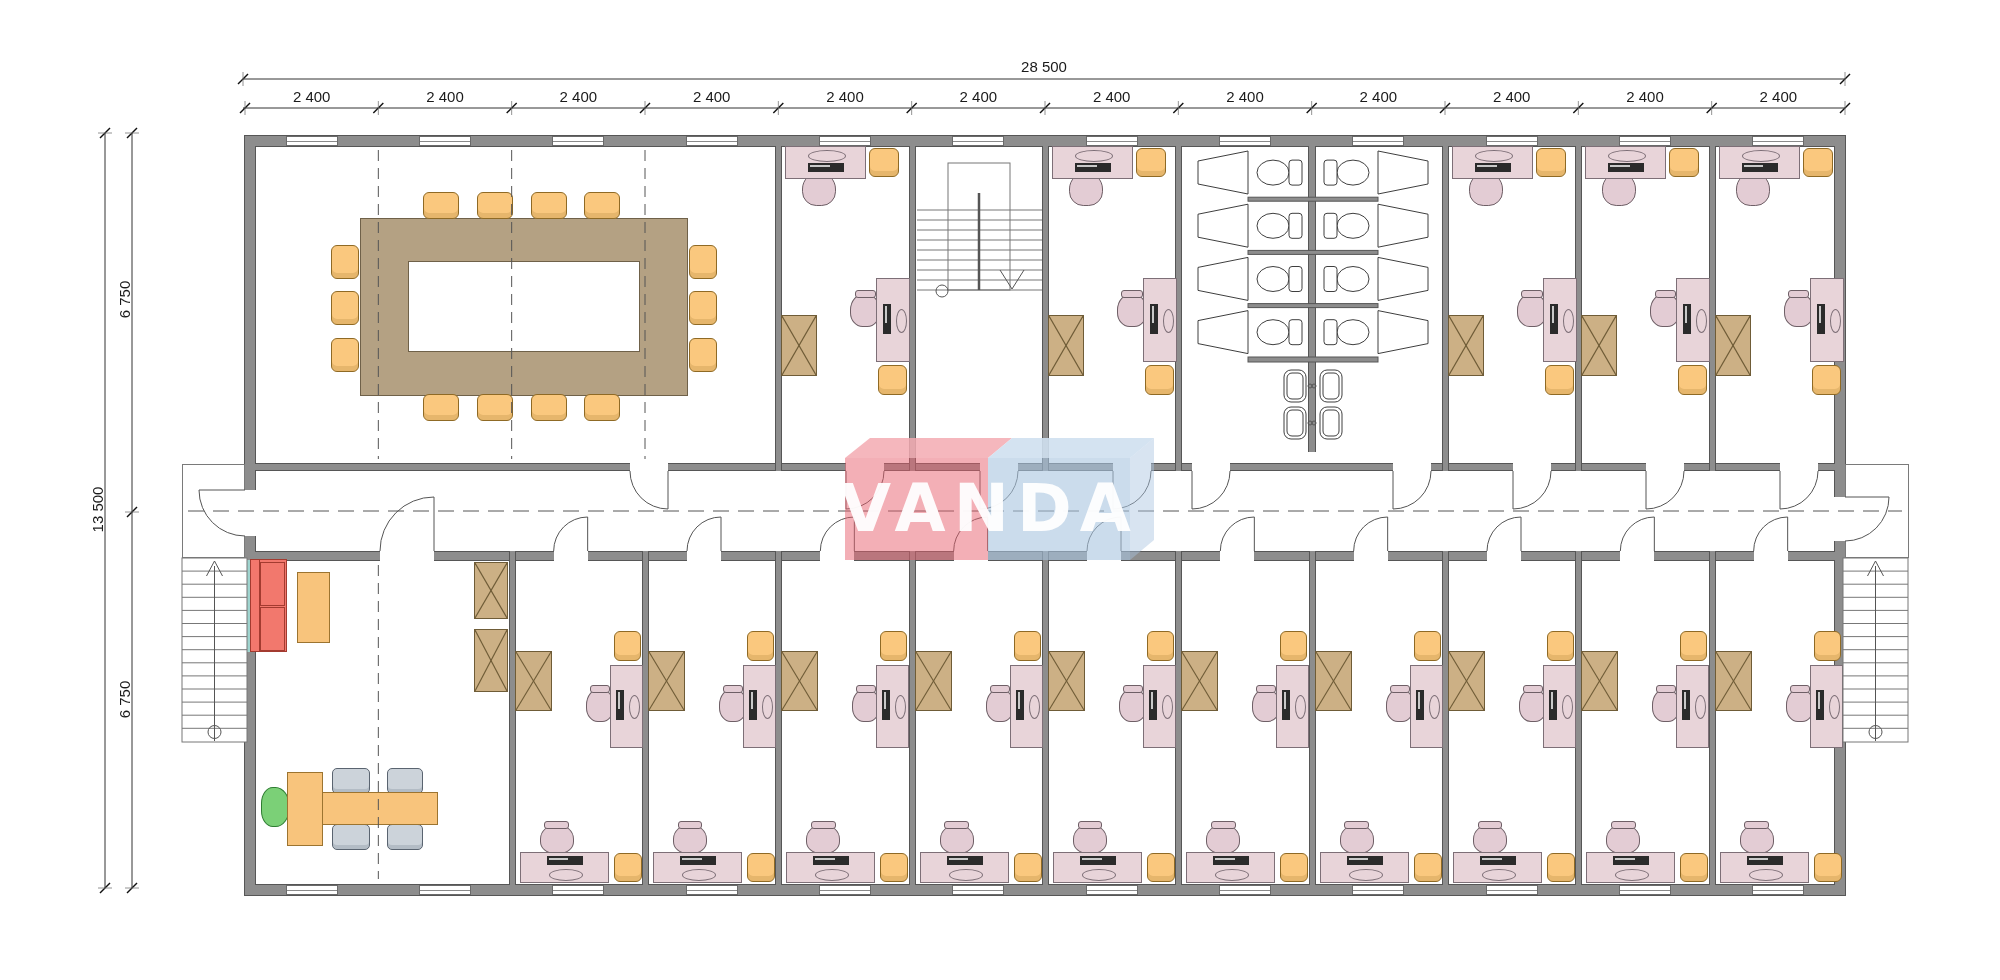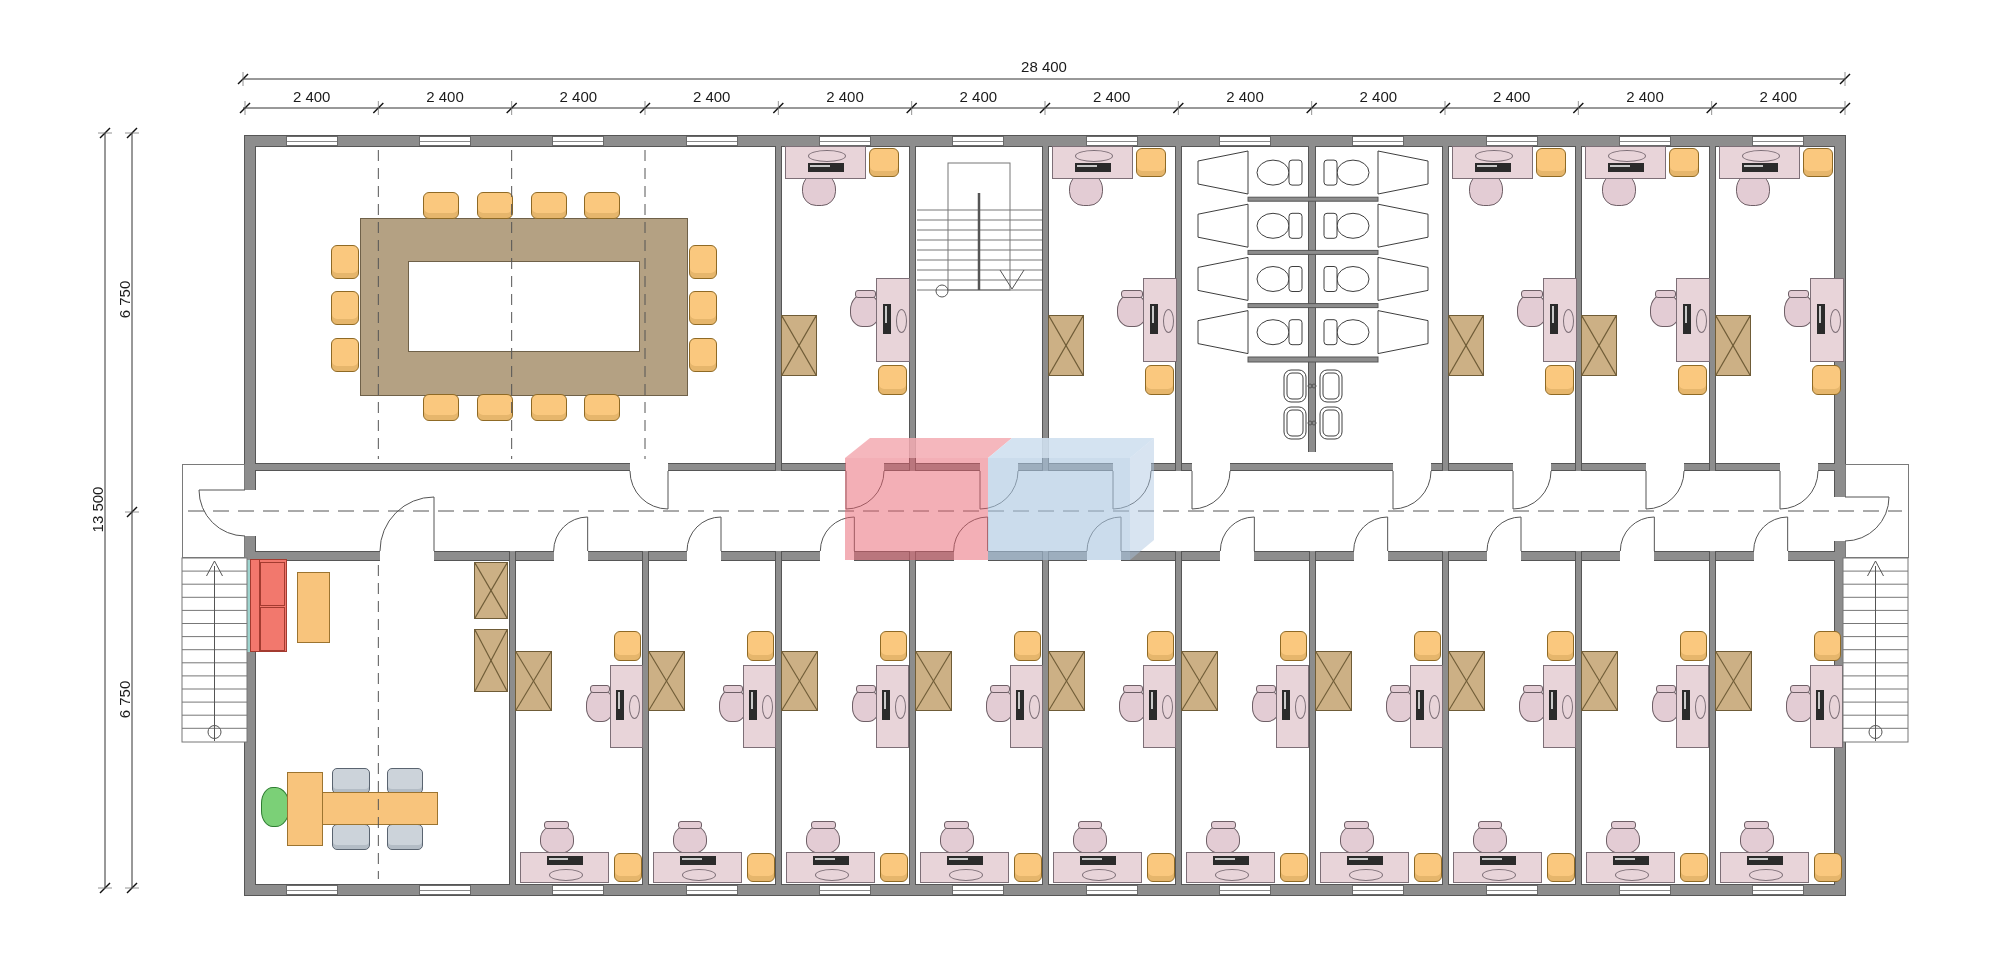--- a/index.html
+++ b/index.html
@@ -42,21 +42,21 @@
   .dim.rot{transform:rotate(-90deg);}
   
   #logo-text{position:absolute;z-index:41;color:var(--logo-text);opacity:.95;font-weight:bold;font-size:66px;letter-spacing:8px;text-align:center;font-family:"DejaVu Sans","Liberation Sans",sans-serif;}
   #logo-svg{position:absolute;left:0;top:0;z-index:40;pointer-events:none;}
 </style>
 </head>
 <body>
 
 <div id="plan">
 
-  <div class="dim" style="left:994px;top:58px;width:100px;">28 400</div>
+  <div class="dim" style="left:994px;top:58px;width:100px;">28 500</div>
   <div class="dim rot" style="left:57px;top:501px;width:80px;">13 500</div>
   <div class="dim rot" style="left:84px;top:291px;width:80px;">6 750</div>
   <div class="dim rot" style="left:84px;top:691px;width:80px;">6 750</div>
 
   <div class="abs building" style="left:245px;top:136px;width:1600px;height:759px;"></div>
 
   <div class="abs hwall" style="left:255px;top:463px;width:1580px;height:8px;"></div>
   <div class="abs hwall" style="left:255px;top:551px;width:1580px;height:10px;"></div>
 
   <div class="abs partition" style="left:1308px;top:146px;width:8px;height:306px;"></div>
@@ -277,20 +277,21 @@
       <circle cx="1314" cy="423" r="2" stroke="#555" fill="none"></circle>
     </svg>
 
   <svg id="logo-svg" width="2000" height="980">
     <polygon points="870,438 1012,438 988,458 845,458" style="fill:var(--logo-red-top);fill-opacity:.85;"></polygon>
     <rect x="845" y="458" width="143" height="102" style="fill:var(--logo-red);fill-opacity:.5;"></rect>
     <polygon points="1012,438 1154,438 1130,458 988,458" style="fill:var(--logo-blue-top);fill-opacity:.9;"></polygon>
     <rect x="988" y="458" width="142" height="102" style="fill:var(--logo-blue);fill-opacity:.6;"></rect>
     <polygon points="1130,458 1154,438 1154,540 1130,560" style="fill:var(--logo-blue);fill-opacity:.45;"></polygon>
   </svg>
+  <div id="logo-text" style="left:840px;top:470px;width:292px;">VANDA</div>
 <div class="abs dim" style="left: 281.667px; top: 88px; width: 60px; height: 16px;">2 400</div>
     <div class="abs dim" style="left: 415px; top: 88px; width: 60px; height: 16px;">2 400</div>
     <div class="abs dim" style="left: 548.333px; top: 88px; width: 60px; height: 16px;">2 400</div>
     <div class="abs dim" style="left: 681.667px; top: 88px; width: 60px; height: 16px;">2 400</div>
     <div class="abs dim" style="left: 815px; top: 88px; width: 60px; height: 16px;">2 400</div>
     <div class="abs dim" style="left: 948.333px; top: 88px; width: 60px; height: 16px;">2 400</div>
     <div class="abs dim" style="left: 1081.67px; top: 88px; width: 60px; height: 16px;">2 400</div>
     <div class="abs dim" style="left: 1215px; top: 88px; width: 60px; height: 16px;">2 400</div>
     <div class="abs dim" style="left: 1348.33px; top: 88px; width: 60px; height: 16px;">2 400</div>
     <div class="abs dim" style="left: 1481.67px; top: 88px; width: 60px; height: 16px;">2 400</div>

